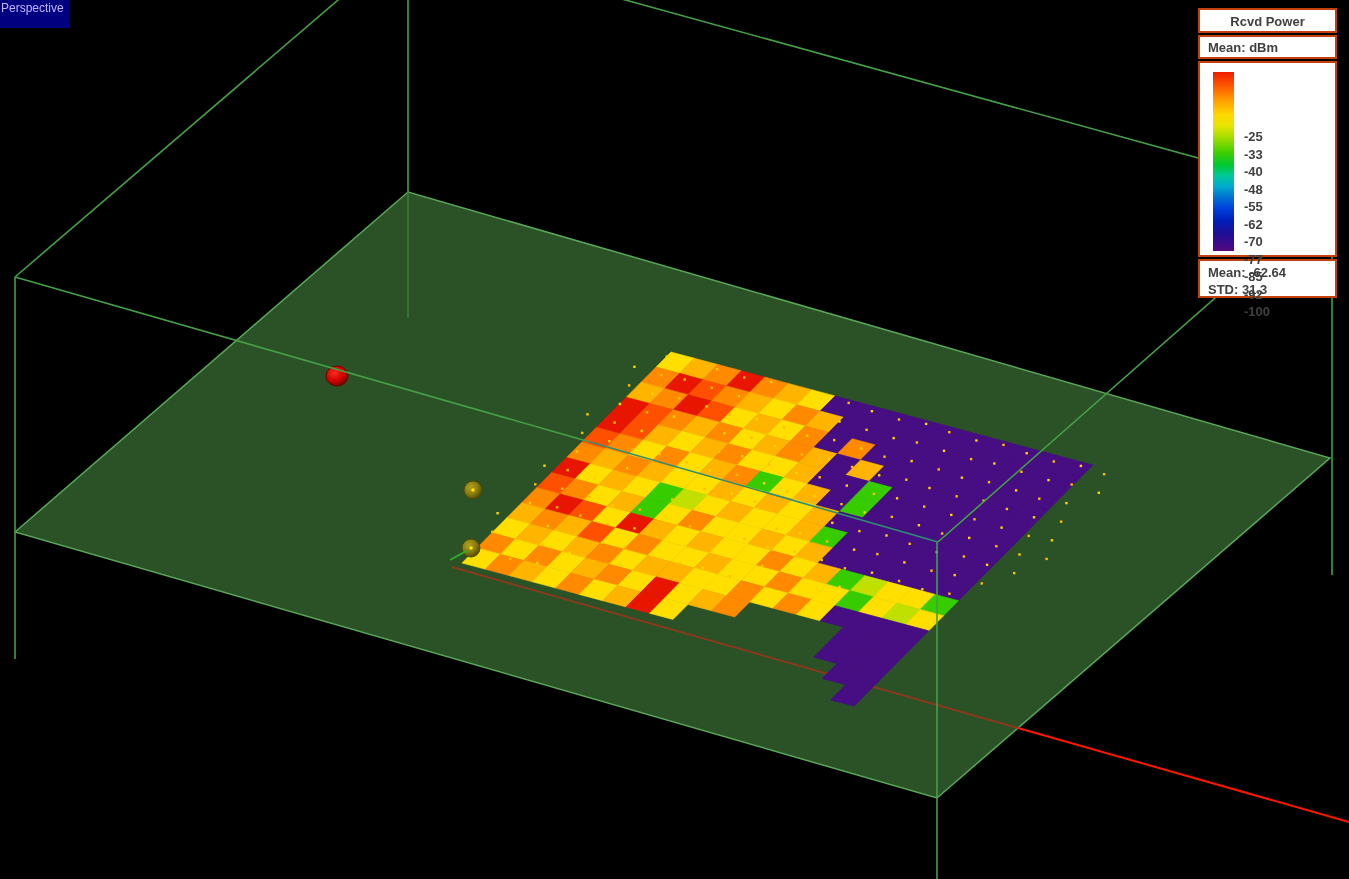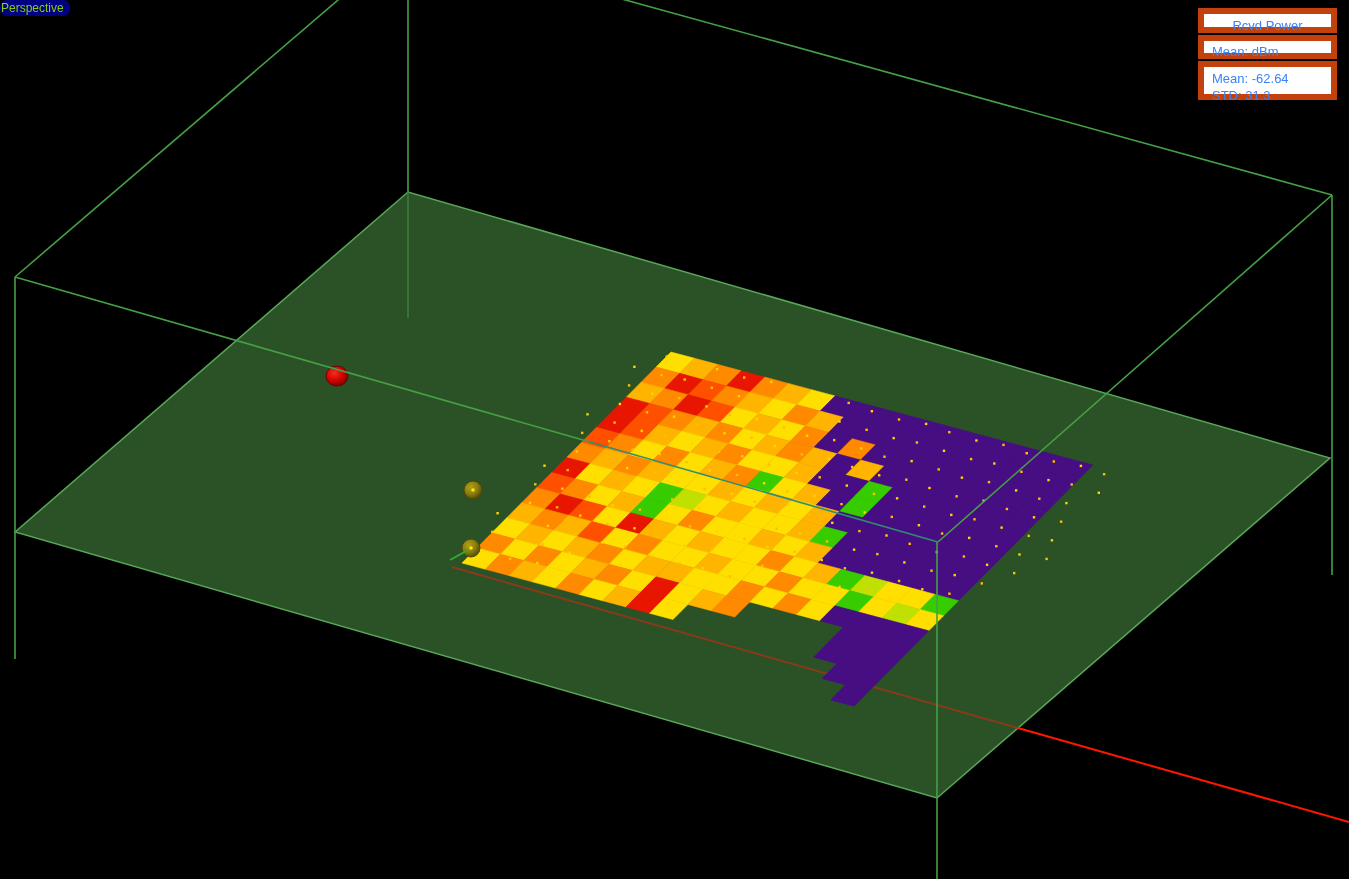--- a/index.html
+++ b/index.html
@@ -1,24 +1,24 @@
 <!DOCTYPE html>
 <html><head>
 <meta charset="utf-8">
 <style>
   html,body{margin:0;padding:0;background:#000;}
   body{width:1349px;height:879px;position:relative;overflow:hidden;
        font-family:"Liberation Sans",sans-serif;}
   .viewport{position:absolute;left:0;top:0;width:1349px;height:879px;background:#000;}
   svg{display:block;}
-  .view-label{position:absolute;left:0;top:0;height:16px;line-height:16px;
-      background:#000080;color:#84cc16;font-size:12px;padding:0 6px 0 1px;border-radius:7px;}
+  .view-label{position:absolute;left:0;top:0;height:28px;line-height:16px;
+      background:#000080;color:#c4b5fd;font-size:12px;padding:0 6px 0 1px;}
   .legend{position:absolute;left:1198px;top:8px;width:139px;}
-  .lg-box{background:#fff;border:6px solid #c2410c;color:#3b82f6;box-sizing:border-box;
-      margin-bottom:2px;font-size:13px;}
+  .lg-box{background:#fff;border:2px solid #c2410c;color:#404040;box-sizing:border-box;
+      margin-bottom:2px;font-size:13px;font-weight:bold;}
   .lg-title{height:25px;line-height:23px;text-align:center;}
   .lg-type{height:24px;line-height:22px;padding-left:8px;}
   .lg-scale{height:196px;position:relative;}
   .lg-bar{position:absolute;left:13px;top:9px;width:21px;height:179px;
       border:0;background:linear-gradient(to bottom,
       #ed1c00 0%,#ff5a00 8%,#ffa000 16%,#ffd800 24%,#e8e400 30%,#aade00 36%,
       #3fce00 45%,#00c832 52%,#00c89b 58%,#00aacd 64%,#0072d2 70%,#0041dc 76%,
       #001eb9 83%,#1c1096 90%,#55067e 100%);}
   .lg-tick{position:absolute;left:44px;height:14px;line-height:14px;font-size:13px;}
   .lg-stats{height:39px;padding:3px 0 0 8px;line-height:17px;}
@@ -507,17 +507,33 @@
       <line x1="15" y1="277" x2="590" y2="442" stroke="#45a045" stroke-width="1.6"></line>
       <line x1="590" y1="442" x2="938" y2="542" stroke="#2e8e74" stroke-width="1.6"></line>
     </svg>
 </div>
 
 <div class="view-label">Perspective</div>
 
 <div class="legend">
   <div class="lg-box lg-title">Rcvd Power</div>
   <div class="lg-box lg-type">Mean: dBm</div>
+  <div class="lg-box lg-scale">
+    <div class="lg-bar"></div>
+    <div id="ticks">
+        <div class="lg-tick" style="top: 67px;">-25</div>
+        <div class="lg-tick" style="top: 84.5px;">-33</div>
+        <div class="lg-tick" style="top: 102px;">-40</div>
+        <div class="lg-tick" style="top: 119.5px;">-48</div>
+        <div class="lg-tick" style="top: 137px;">-55</div>
+        <div class="lg-tick" style="top: 154.5px;">-62</div>
+        <div class="lg-tick" style="top: 172px;">-70</div>
+        <div class="lg-tick" style="top: 189.5px;">-77</div>
+        <div class="lg-tick" style="top: 207px;">-85</div>
+        <div class="lg-tick" style="top: 224.5px;">-92</div>
+        <div class="lg-tick" style="top: 242px;">-100</div>
+      </div>
+  </div>
   <div class="lg-box lg-stats">
     <div>Mean: -62.64</div>
     <div>STD: 31.3</div>
   </div>
 </div>
 
 </body></html>

